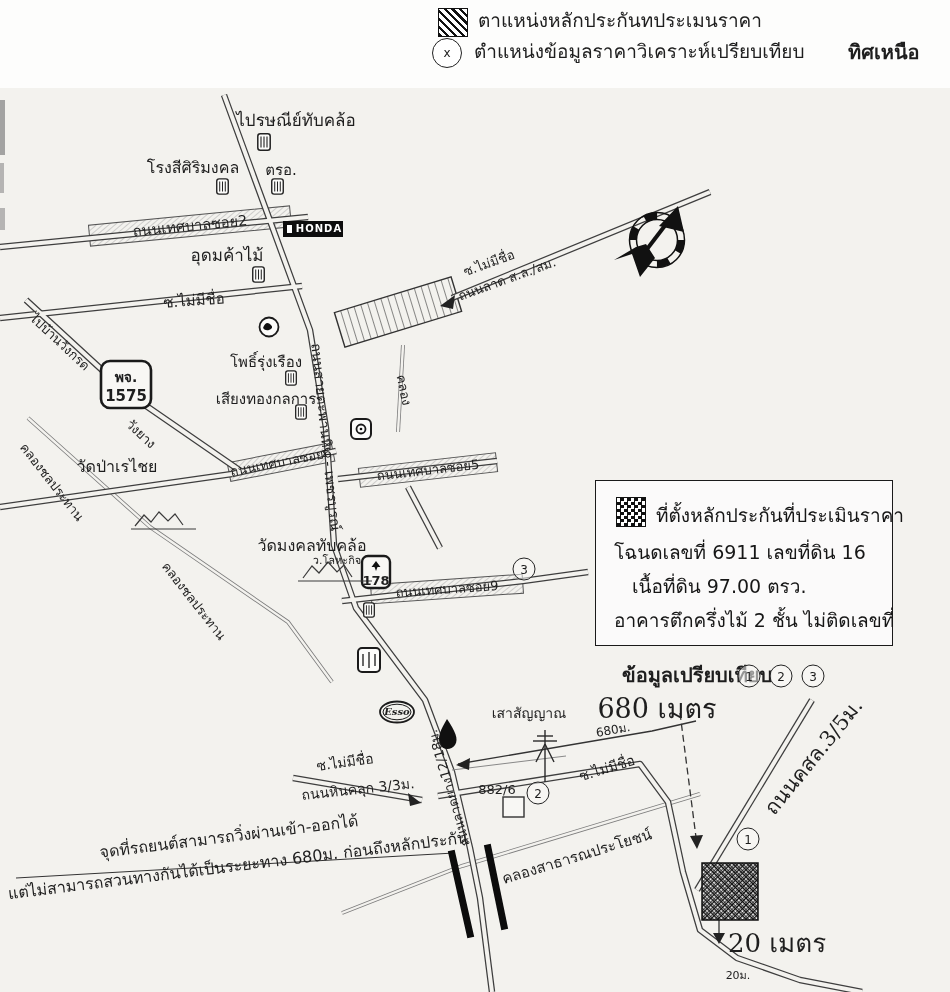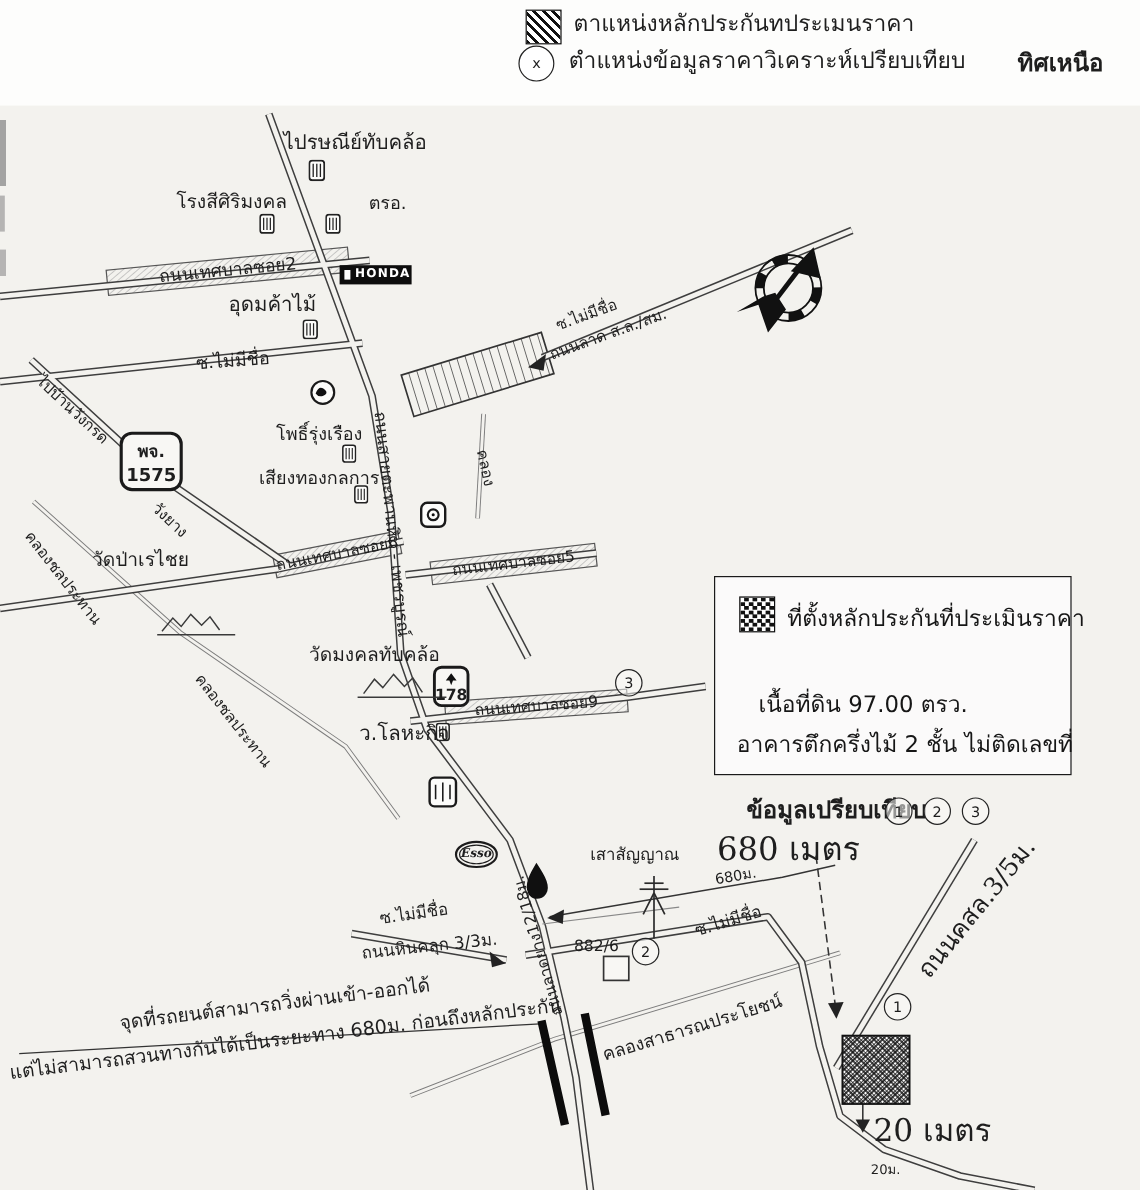--- a/index.html
+++ b/index.html
@@ -207,41 +207,41 @@
 
   <div class="circlex" style="left:432px;top:38px;">
     <span>x</span>
   </div>
   <div class="lbl" style="left:474px;top:51px;font-size:19px;transform:translate(0,-50%);">ตำแหน่งข้อมูลราคาวิเคราะห์เปรียบเทียบ</div>
 
   <div class="lbl bold" style="left:848px;top:52px;font-size:20px;transform:translate(0,-50%);">ทิศเหนือ</div>
 
   <div class="lbl" style="left:296px;top:120px;font-size:17px;">ไปรษณีย์ทับคล้อ</div>
   <div class="lbl" style="left:193px;top:168px;font-size:16px;">โรงสีศิริมงคล</div>
-  <div class="lbl" style="left:281px;top:170px;font-size:15px;margin-left:42px;">ตรอ.</div>
+  <div class="lbl" style="left:281px;top:170px;font-size:15px;">ตรอ.</div>
   <div class="lbl" style="left:190px;top:226px;font-size:14.5px;transform:translate(-50%,-50%) rotate(-5.5deg);">ถนนเทศบาลซอย2</div>
   <div class="lbl honda-lbl" style="left:319px;top:229px;font-size:10px;">HONDA</div>
   <div class="lbl" style="left:227px;top:255px;font-size:17px;">อุดมค้าไม้</div>
   <div class="lbl" style="left:194px;top:301px;font-size:15px;transform:translate(-50%,-50%) rotate(-4deg);">ซ.ไม่มีชื่อ</div>
   <div class="lbl" style="left:489px;top:263px;font-size:13px;transform:translate(-50%,-50%) rotate(-20deg);">ซ.ไม่มีชื่อ</div>
   <div class="lbl" style="left:507px;top:279px;font-size:13px;transform:translate(-50%,-50%) rotate(-20deg);">ถนนลาด ส.ล./สม.</div>
   <div class="lbl" style="left:266px;top:362px;font-size:15px;">โพธิ์รุ่งเรือง</div>
   <div class="lbl" style="left:266px;top:399px;font-size:15px;">เสียงทองกลการ</div>
   <div class="lbl bold" style="left:126px;top:377px;font-size:14px;">พจ.</div>
   <div class="lbl bold" style="left:126px;top:396px;font-size:15px;">1575</div>
   <div class="lbl" style="left:141px;top:434px;font-size:13px;transform:translate(-50%,-50%) rotate(43deg);">วังยาง</div>
   <div class="lbl" style="left:60px;top:342px;font-size:13px;transform:translate(-50%,-50%) rotate(43deg);">ไปบ้านวังกรด</div>
   <div class="lbl" style="left:52px;top:482px;font-size:13px;transform:translate(-50%,-50%) rotate(52deg);">คลองชลประทาน</div>
   <div class="lbl" style="left:117px;top:467px;font-size:16px;">วัดป่าเรไชย</div>
   <div class="lbl" style="left:194px;top:601px;font-size:13px;transform:translate(-50%,-50%) rotate(52deg);">คลองชลประทาน</div>
   <div class="lbl" style="left:281px;top:462px;font-size:13px;transform:translate(-50%,-50%) rotate(-11deg);">ถนนเทศบาลซอย6</div>
   <div class="lbl" style="left:428px;top:470px;font-size:13px;transform:translate(-50%,-50%) rotate(-6.5deg);">ถนนเทศบาลซอย5</div>
   <div class="lbl" style="left:312px;top:546px;font-size:16px;">วัดมงคลทับคล้อ</div>
   <div class="lbl bold" style="left:376px;top:580px;font-size:13px;">178</div>
-  <div class="lbl" style="left:337px;top:612px;font-size:17px;">ว.โลหะกิจ</div>
+  <div class="lbl" style="left:337px;top:560px;font-size:11px;">ว.โลหะกิจ</div>
   <div class="lbl" style="left:447px;top:589px;font-size:13px;transform:translate(-50%,-50%) rotate(-4deg);">ถนนเทศบาลซอย9</div>
   <div class="lbl" style="left:404px;top:390px;font-size:13px;transform:translate(-50%,-50%) rotate(78deg);">คลอง</div>
   <div class="lbl" style="left:326px;top:437px;font-size:14px;transform:translate(-50%,-50%) rotate(84deg);">ถนนสายตะพานหิน - เพชรบูรณ์</div>
   <div class="lbl serif bold" style="left:397px;top:712px;font-size:10px;font-style:italic;">Esso</div>
   <div class="lbl" style="left:529px;top:713px;font-size:14px;">เสาสัญญาณ</div>
   <div class="lbl serif" style="left:657px;top:708px;font-size:27px;">680 เมตร</div>
   <div class="lbl" style="left:613px;top:730px;font-size:12px;transform:translate(-50%,-50%) rotate(-10deg);">680ม.</div>
   <div class="lbl" style="left:345px;top:762px;font-size:14px;transform:translate(-50%,-50%) rotate(-8deg);">ซ.ไม่มีชื่อ</div>
   <div class="lbl" style="left:358px;top:789px;font-size:14px;transform:translate(-50%,-50%) rotate(-6deg);">ถนนหินคลุก 3/3ม.</div>
   <div class="lbl" style="left:497px;top:789px;font-size:13px;">882/6</div>
@@ -254,20 +254,21 @@
   <div class="lbl" style="left:738px;top:927px;font-size:11px;margin-top:48px;">20ม.</div>
   <div class="lbl serif" style="left:777px;top:943px;font-size:26px;">20 เมตร</div>
 
   <div class="marker" style="left:524px;top:569px;">3</div>
   <div class="marker" style="left:538px;top:793px;">2</div>
   <div class="marker" style="left:748px;top:839px;">1</div>
 
   <div class="infobox">
     <div class="checker"></div>
     <div class="ib-line" style="left:60px;top:19px;">ที่ตั้งหลักประกันที่ประเมินราคา</div>
+    <div class="ib-line" style="left:18px;top:56px;">โฉนดเลขที่ 6911 เลขที่ดิน 16</div>
     <div class="ib-line" style="left:36px;top:90px;">เนื้อที่ดิน 97.00 ตรว.</div>
     <div class="ib-line" style="left:18px;top:124px;">อาคารตึกครึ่งไม้ 2 ชั้น ไม่ติดเลขที่</div>
   </div>
 
   <div class="lbl bold" style="left:622px;top:675px;font-size:20px;transform:translate(0,-50%);">ข้อมูลเปรียบเทียบ</div>
   <div class="marker" style="left:749px;top:676px;">1</div>
   <div class="marker" style="left:781px;top:676px;">2</div>
   <div class="marker" style="left:813px;top:676px;">3</div>
 
 </div>

